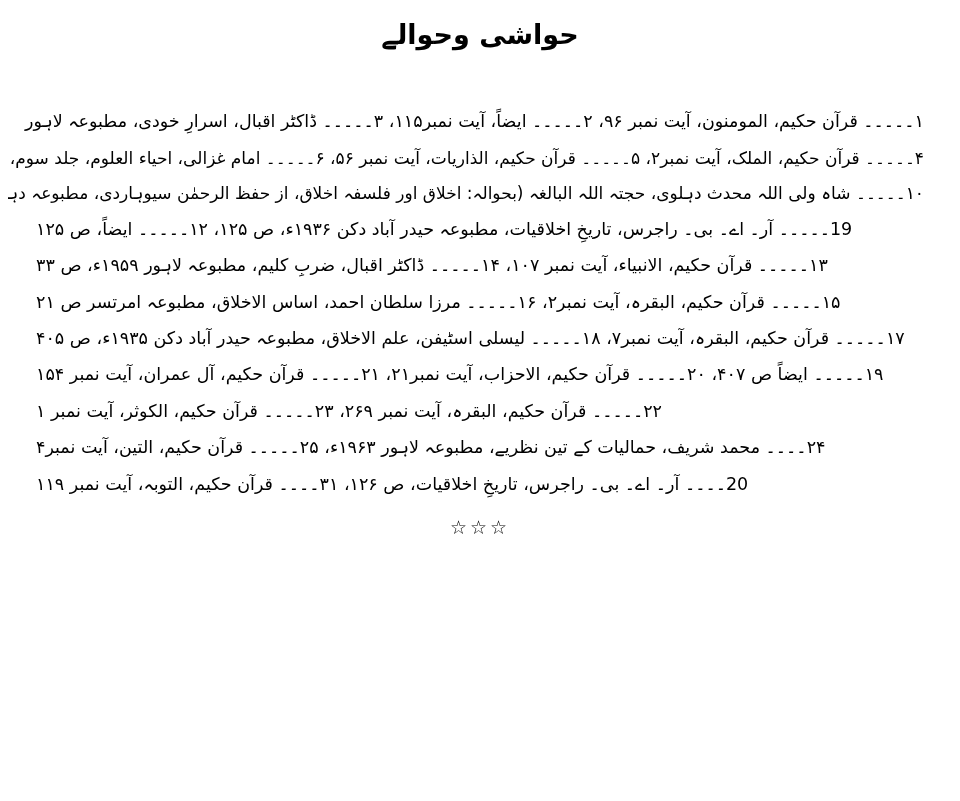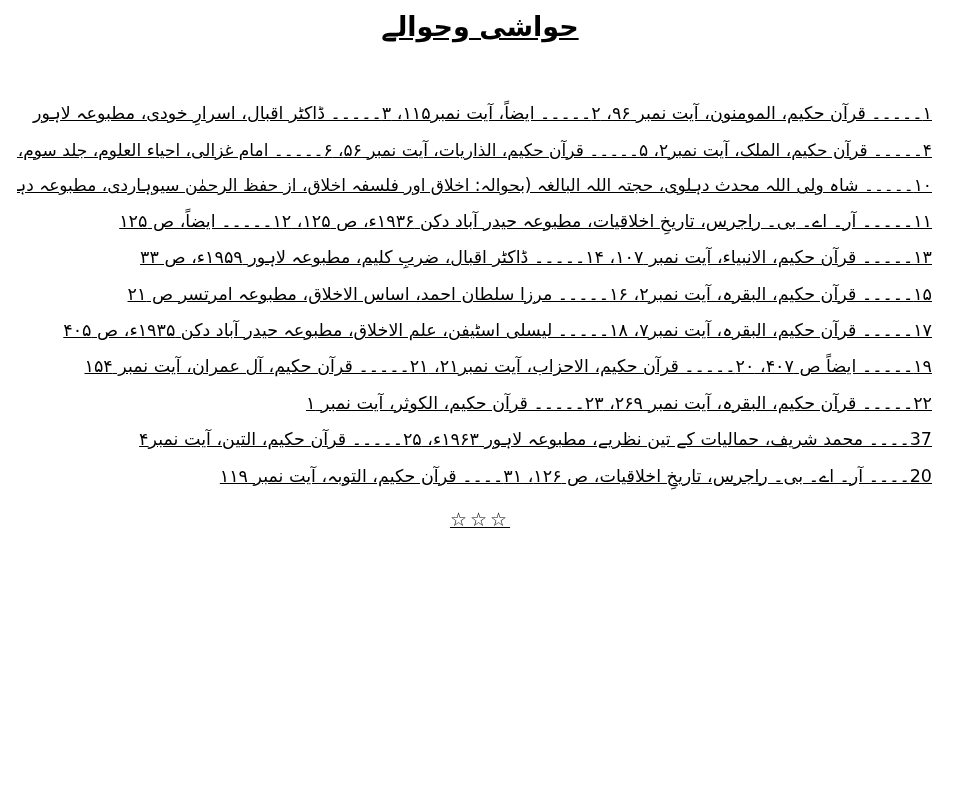--- a/index.html
+++ b/index.html
@@ -12,48 +12,46 @@
     height: 801px;
     font-family: "DejaVu Sans", "Liberation Sans", sans-serif;
     color: #000000;
     overflow: hidden;
   }
   .page {
     width: 960px;
     height: 801px;
     position: relative;
     box-sizing: border-box;
-    padding: 0;
-    text-decoration: underline;
+    padding: 8px;
   }
   .doc-title {
     text-align: center;
     font-size: 27px;
     font-weight: 600;
     letter-spacing: 1px;
     padding-top: 10px;
     line-height: 1.25;
     direction: rtl;
   }
   .notes-list {
     margin: 0;
     padding: 0;
     list-style: none;
     direction: rtl;
     margin-top: 52px;
   }
   .note-line {
     direction: rtl;
-    text-align: right;
+    text-align: left;
     font-size: 17.5px;
     line-height: 1.45;
     padding: 5.5px 28px;
     white-space: nowrap;
     overflow: hidden;
-    margin-left: 17px;
   }
   .note-line.wide {
     font-size: 17px;
   }
   .stars {
     text-align: center;
     font-size: 19px;
     letter-spacing: 3px;
     margin-top: 14px;
     direction: ltr;
@@ -63,25 +61,25 @@
 <body>
 
 <div class="page">
 
   <div class="doc-title">حواشی وحوالے</div>
 
   <ul class="notes-list">
     <li class="note-line">۱۔۔۔۔۔   قرآن حکیم، المومنون، آیت نمبر ۹۶،   ۲۔۔۔۔۔ ایضاً، آیت نمبر۱۱۵،   ۳۔۔۔۔۔ ڈاکٹر اقبال، اسرارِ خودی، مطبوعہ لاہور</li>
     <li class="note-line wide">۴۔۔۔۔۔ قرآن حکیم، الملک، آیت نمبر۲،   ۵۔۔۔۔۔ قرآن حکیم، الذاریات، آیت نمبر ۵۶،   ۶۔۔۔۔۔ امام غزالی، احیاء العلوم، جلد سوم، ص ۵۶</li>
     <li class="note-line wide">۱۰۔۔۔۔۔ شاہ ولی اللہ محدث دہلوی، حجتہ اللہ البالغہ (بحوالہ: اخلاق اور فلسفہ اخلاق، از حفظ الرحمٰن سیوہاردی، مطبوعہ دہلی ۱۹۵۰ء</li>
-    <li class="note-line">۱۱۔۔۔۔۔   آر۔ اے۔ بی۔ راجرس، تاریخِ اخلاقیات، مطبوعہ حیدر آباد دکن ۱۹۳۶ء، ص ۱۲۵،   ۱۲۔۔۔۔۔ ایضاً، ص ۱۲۵</li>
+    <li class="note-line">19۔۔۔۔۔   آر۔ اے۔ بی۔ راجرس، تاریخِ اخلاقیات، مطبوعہ حیدر آباد دکن ۱۹۳۶ء، ص ۱۲۵،   ۱۲۔۔۔۔۔ ایضاً، ص ۱۲۵</li>
     <li class="note-line">۱۳۔۔۔۔۔ قرآن حکیم، الانبیاء، آیت نمبر ۱۰۷،   ۱۴۔۔۔۔۔ ڈاکٹر اقبال، ضربِ کلیم، مطبوعہ لاہور ۱۹۵۹ء، ص ۳۳</li>
     <li class="note-line">۱۵۔۔۔۔۔ قرآن حکیم، البقرہ، آیت نمبر۲،   ۱۶۔۔۔۔۔ مرزا سلطان احمد، اساس الاخلاق، مطبوعہ امرتسر ص ۲۱</li>
     <li class="note-line">۱۷۔۔۔۔۔ قرآن حکیم، البقرہ، آیت نمبر۷،   ۱۸۔۔۔۔۔ لیسلی اسٹیفن، علم الاخلاق، مطبوعہ حیدر آباد دکن ۱۹۳۵ء، ص ۴۰۵</li>
     <li class="note-line">۱۹۔۔۔۔۔ ایضاً ص ۴۰۷،   ۲۰۔۔۔۔۔ قرآن حکیم، الاحزاب، آیت نمبر۲۱،   ۲۱۔۔۔۔۔ قرآن حکیم، آل عمران، آیت نمبر ۱۵۴</li>
     <li class="note-line">۲۲۔۔۔۔۔ قرآن حکیم، البقرہ، آیت نمبر ۲۶۹،   ۲۳۔۔۔۔۔ قرآن حکیم، الکوثر، آیت نمبر ۱</li>
-    <li class="note-line">37۔۔۔۔ محمد شریف، حمالیات کے تین نظریے، مطبوعہ لاہور ۱۹۶۳ء،   ۲۵۔۔۔۔۔ قرآن حکیم، التین، آیت نمبر۴</li>
+    <li class="note-line">۲۴۔۔۔۔ محمد شریف، حمالیات کے تین نظریے، مطبوعہ لاہور ۱۹۶۳ء،   ۲۵۔۔۔۔۔ قرآن حکیم، التین، آیت نمبر۴</li>
     <li class="note-line">20۔۔۔۔   آر۔ اے۔ بی۔ راجرس، تاریخِ اخلاقیات، ص ۱۲۶،   ۳۱۔۔۔۔ قرآن حکیم، التوبہ، آیت نمبر ۱۱۹</li>
   </ul>
 
   <div class="stars">☆☆☆</div>
 
 </div>
 
 </body></html>

